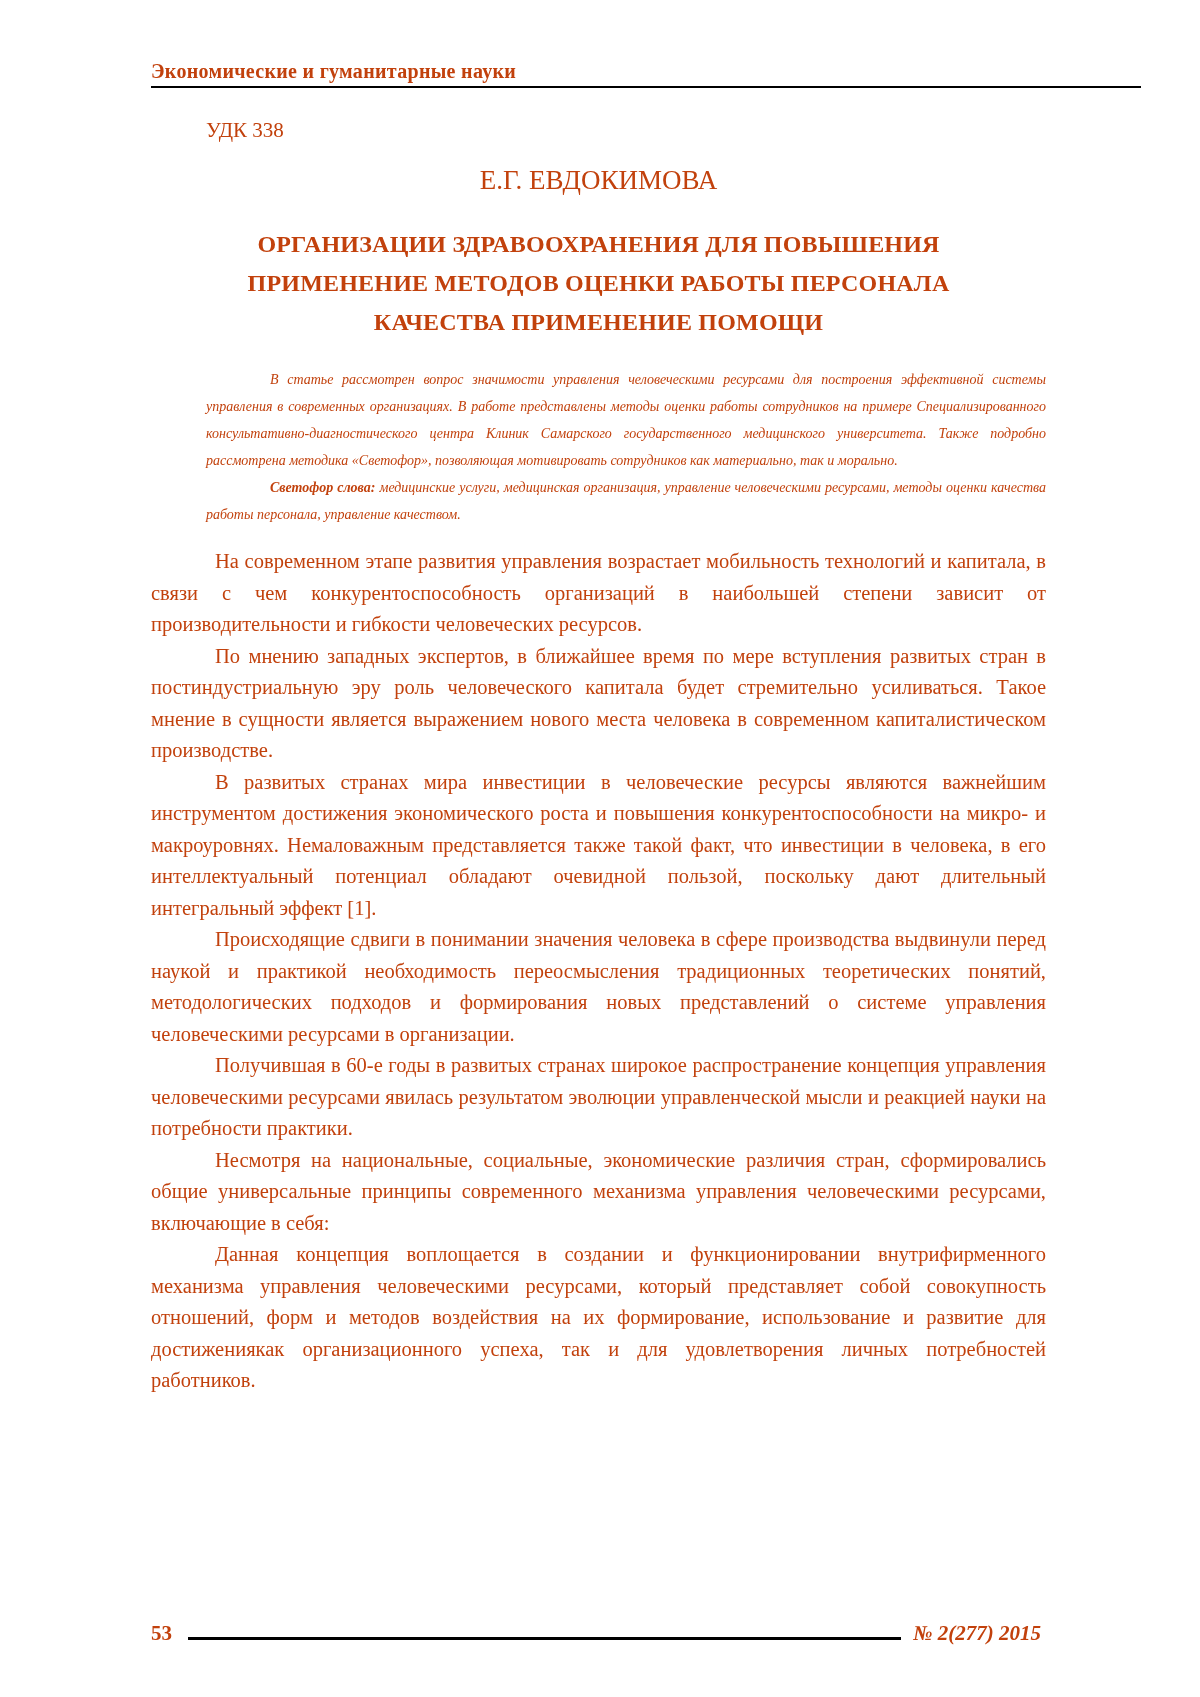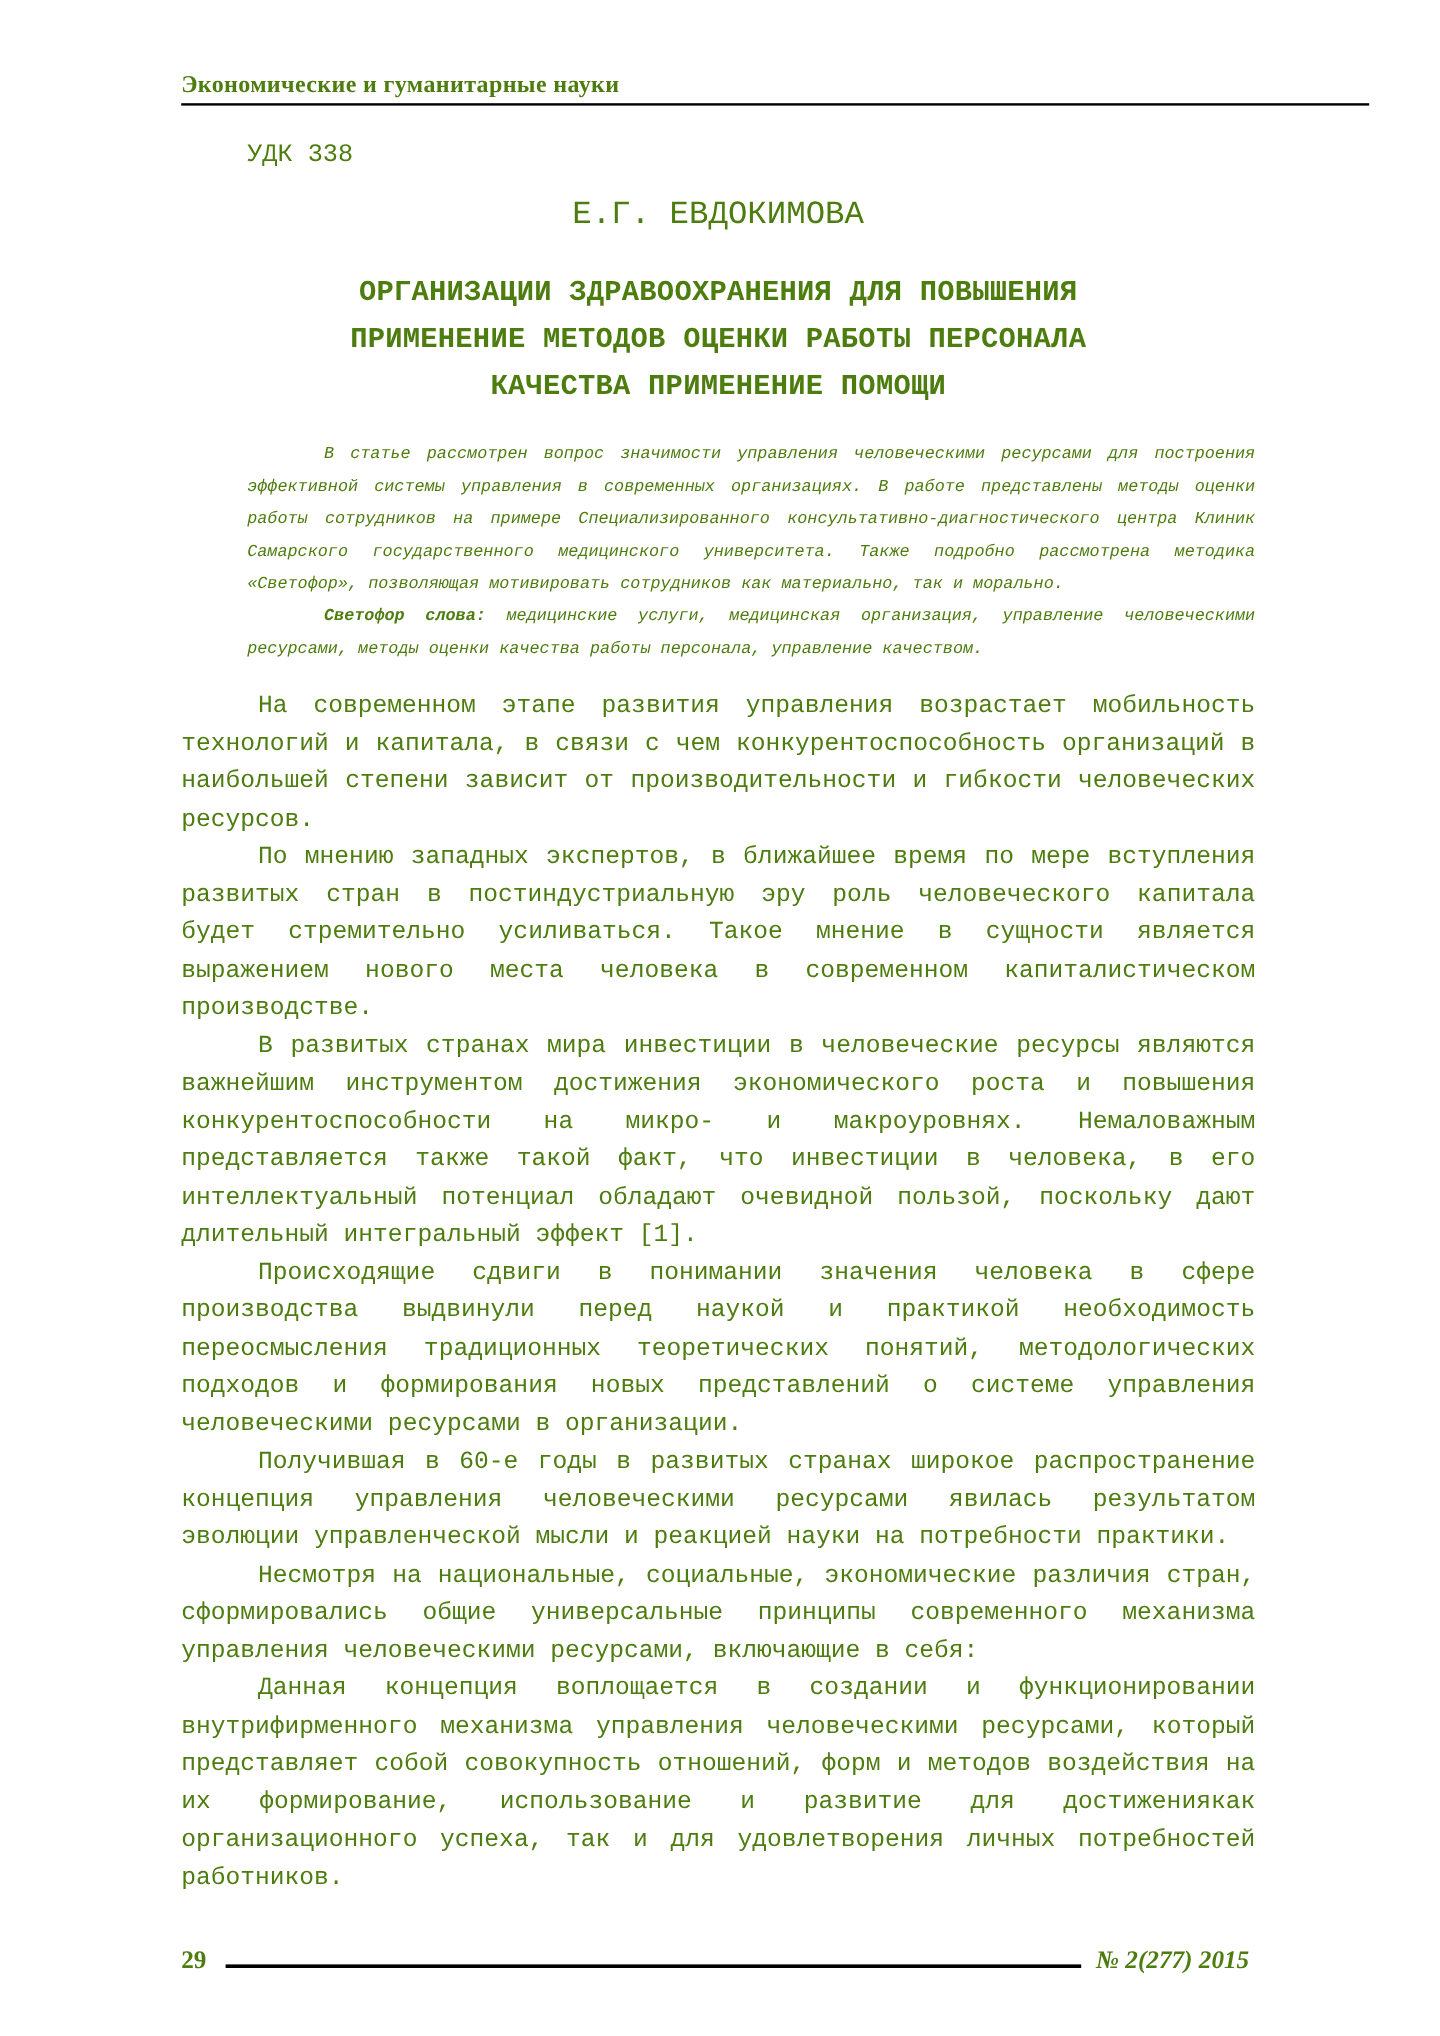--- a/index.html
+++ b/index.html
@@ -4,21 +4,21 @@
 <style>
   * { margin: 0; padding: 0; box-sizing: border-box; }
   html, body { background: #ffffff; }
 
   .page {
     position: relative;
     width: 1108px;
     height: 1697px;
     margin: 0 auto;
     background: #ffffff;
-    color: #4d7c0f;
+    color: #c2410c;
     font-family: "Liberation Serif", "DejaVu Serif", serif;
     overflow: hidden;
   }
 
   .running-head {
     position: absolute;
     left: 105px;
     top: 60px;
     width: 990px;
     border-bottom: 2.5px solid #000;
@@ -26,21 +26,20 @@
     font-size: 20px;
     font-weight: bold;
     letter-spacing: 0.3px;
   }
 
   .content {
     position: absolute;
     left: 105px;
     top: 100px;
     width: 895px;
-    font-family: Liberation Mono, monospace;
   }
 
   .udc {
     margin: 18px 0 0 55px;
     font-size: 21px;
     line-height: 24px;
   }
 
   .author {
     margin-top: 25px;
@@ -127,18 +126,18 @@
       <p>В развитых странах мира инвестиции в человеческие ресурсы являются важнейшим инструментом достижения экономического роста и повышения конкурентоспособности на микро- и макроуровнях. Немаловажным представляется также такой факт, что инвестиции в человека, в его интеллектуальный потенциал обладают очевидной пользой, поскольку дают длительный интегральный эффект [1].</p>
       <p>Происходящие сдвиги в понимании значения человека в сфере производства выдвинули перед наукой и практикой необходимость переосмысления традиционных теоретических понятий, методологических подходов и формирования новых представлений о системе управления человеческими ресурсами в организации.</p>
       <p>Получившая в 60-е годы в развитых странах широкое распространение концепция управления человеческими ресурсами явилась результатом эволюции управленческой мысли и реакцией науки на потребности практики.</p>
       <p>Несмотря на национальные, социальные, экономические различия стран, сформировались общие универсальные принципы современного механизма управления человеческими ресурсами, включающие в себя:</p>
       <p>Данная концепция воплощается в создании и функционировании внутрифирменного механизма управления человеческими ресурсами, который представляет собой совокупность отношений, форм и методов воздействия на их формирование, использование и развитие для достижениякак организационного успеха, так и для удовлетворения личных потребностей работников.</p>
     </div>
 
   </div>
 
   <div class="footer">
-    <span>29</span>
+    <span>53</span>
     <span class="footer-rule"></span>
     <span class="issue">№ 2(277) 2015</span>
   </div>
 
 </div>
 
 </body></html>

